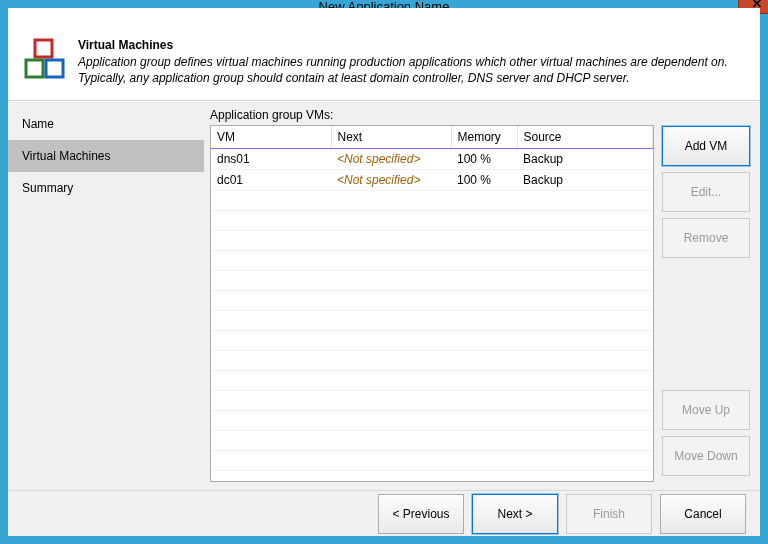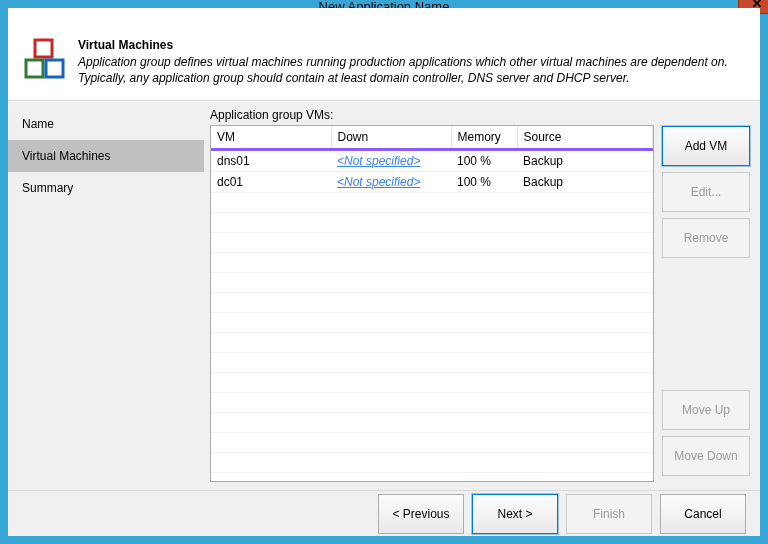--- a/index.html
+++ b/index.html
@@ -129,38 +129,37 @@
     overflow: hidden;
   }
   table {
     width: 100%;
     border-collapse: collapse;
     table-layout: fixed;
   }
   thead th {
     background: #fff;
     border-right: 1px solid #e2e2e2;
-    border-bottom: 3px solid #8b5cf6;
+    border-bottom: 1px solid #8b5cf6;
     text-align: left;
     font-weight: normal;
     padding: 4px 6px;
     font-size: 12px;
     height: 22px;
   }
   tbody td {
     border-bottom: 1px solid #f0f0f0;
     padding: 3px 6px;
     font-size: 12px;
     height: 20px;
     white-space: nowrap;
   }
   td.notspec {
-    color: #3b82f6;
+    color: #a16207;
     font-style: italic;
-    text-decoration: underline;
   }
   
   .actions {
     width: 88px;
     display: flex;
     flex-direction: column;
     padding-top: 18px;
   }
   .spacer { flex: 1; }
   .btn {
@@ -238,21 +237,21 @@
             <table>
               <colgroup>
                   <col class="c-vm">
                   <col class="c-role">
                   <col class="c-mem">
                   <col class="c-src">
                 </colgroup>
               <thead>
                 <tr>
                   <th>VM</th>
-                  <th>Down</th>
+                  <th>Next</th>
                   <th>Memory</th>
                   <th>Source</th>
                 </tr>
               </thead>
               <tbody id="tbody">
                   <tr>
                     <td>dns01</td>
                     <td class="notspec">&lt;Not specified&gt;</td>
                     <td>100 %</td>
                     <td>Backup</td>

